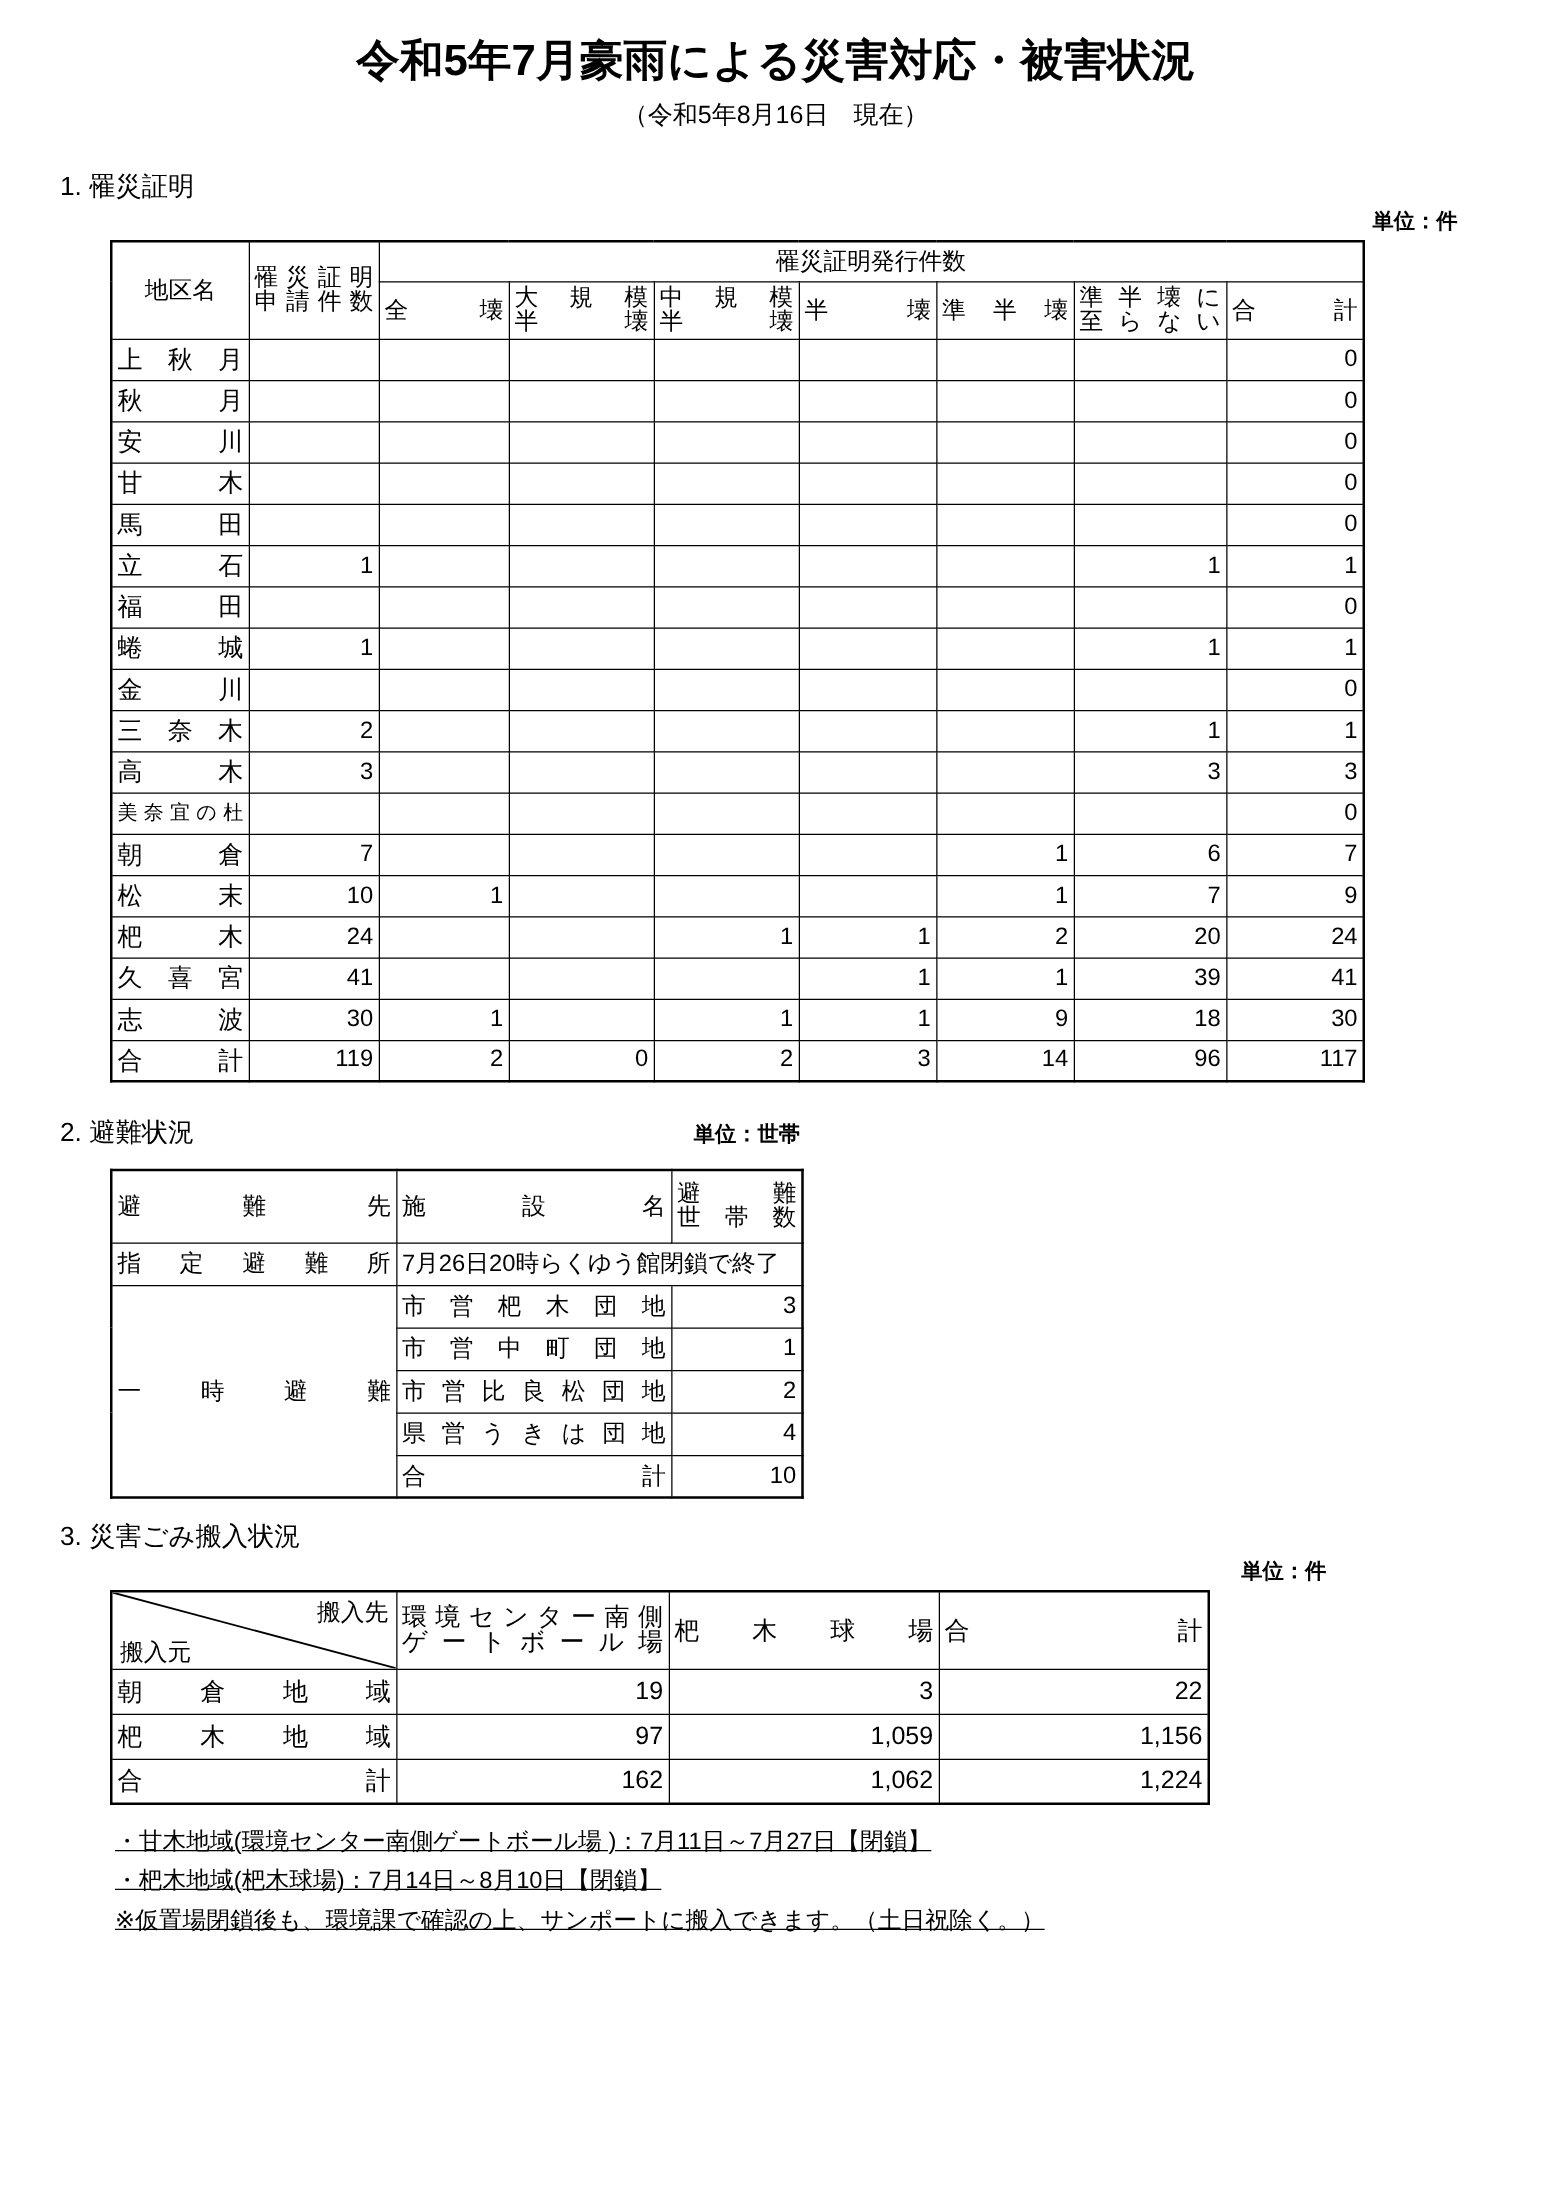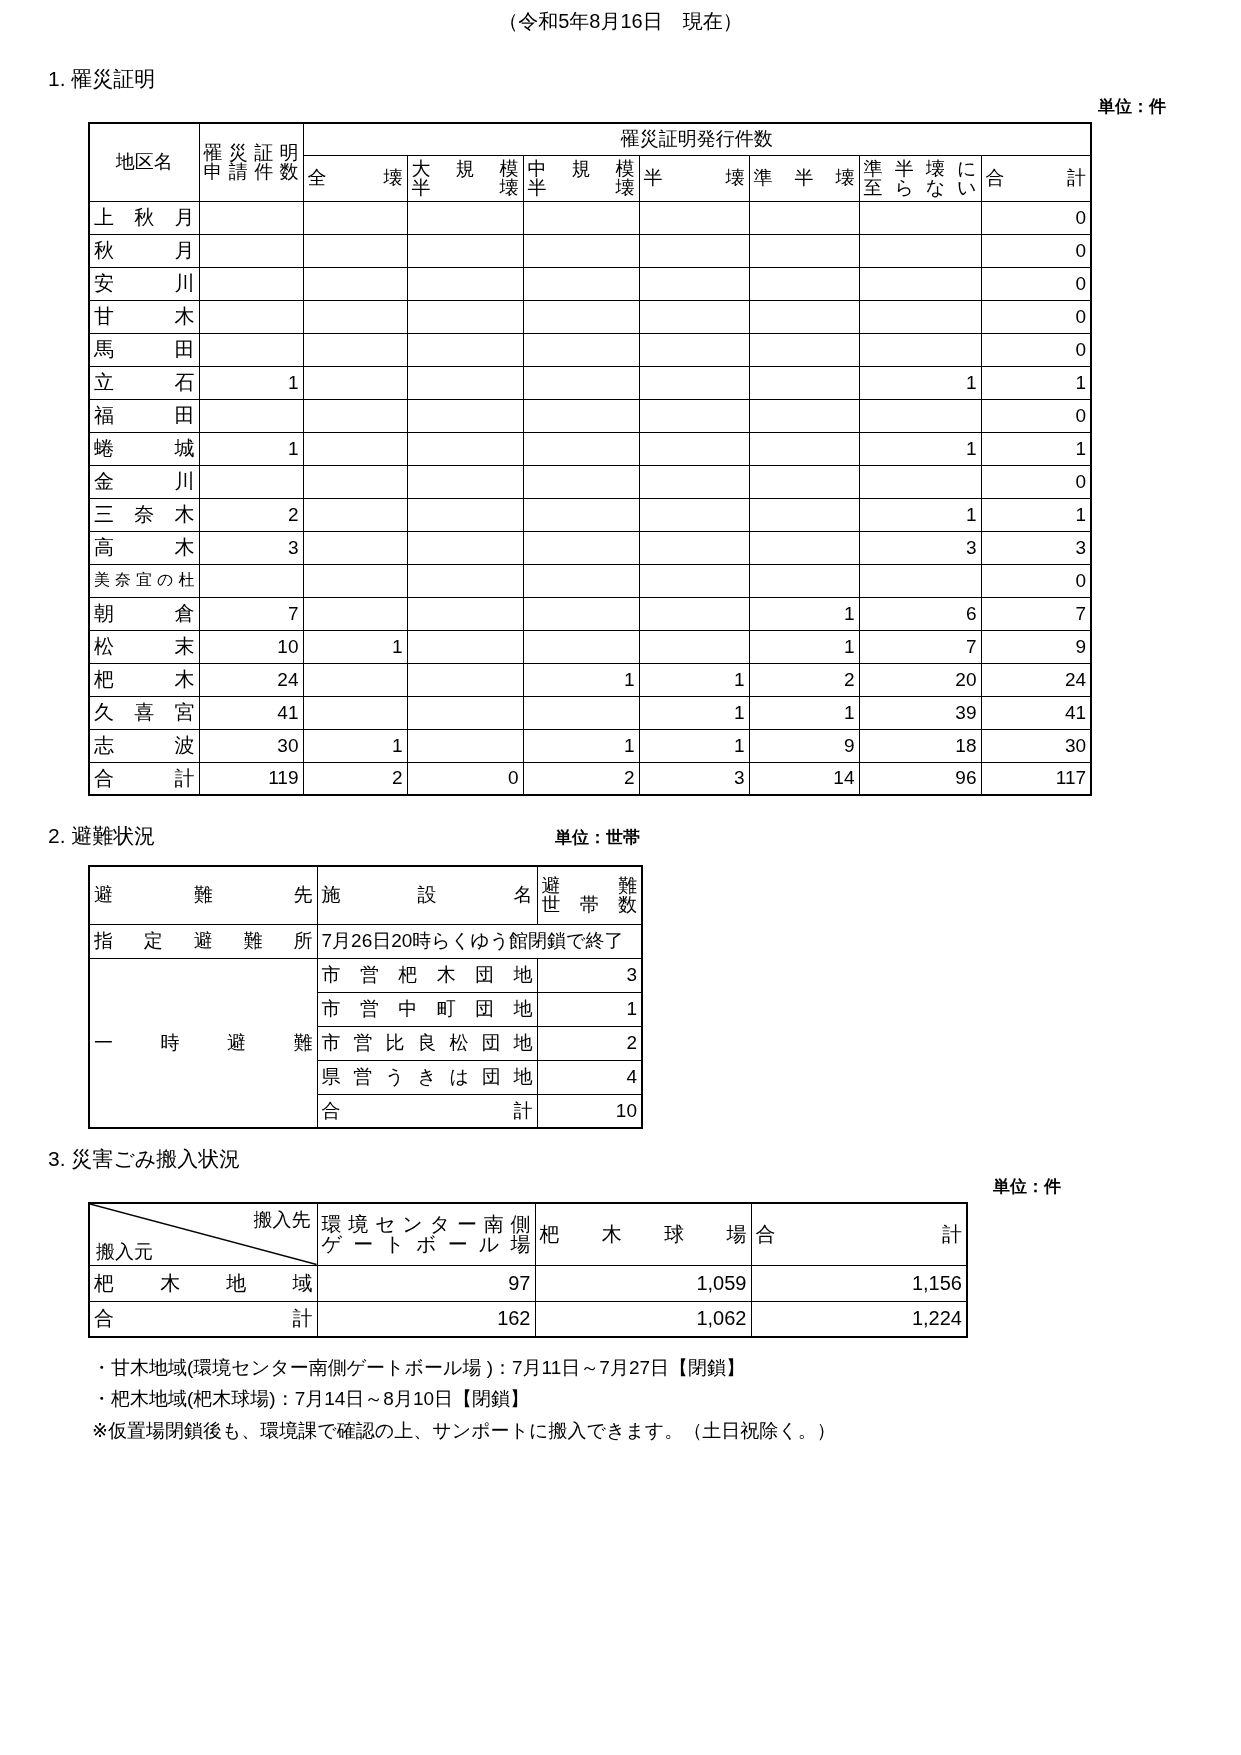--- a/index.html
+++ b/index.html
@@ -139,28 +139,30 @@
   .diag-cell svg {
     position: absolute;
     left: 0; top: 0;
     width: 100%; height: 100%;
   }
 
   .notes {
     margin: 14px 0 0 92px;
     font-size: 19px;
     line-height: 1.65;
+    text-decoration: underline;
   }
   .notes div { white-space: nowrap; }
 </style>
 </head>
 <body>
 
 <div class="page">
 
+  <div class="doc-title">令和5年7月豪雨による災害対応・被害状況</div>
   <div class="doc-subtitle">（令和5年8月16日　現在）</div>
 
   <div style="margin: 30px 0 0 48px;">
     <div class="section-head">1. 罹災証明</div>
   </div>
   <div class="unit-label" style="margin: 2px 75px 4px 0;">単位：件</div>
 
   <table class="grid outer-thick" id="table1">
     <colgroup>
       <col style="width:110px">
@@ -475,20 +477,26 @@
         </td>
         <td class="hdr2 h-cell">
           <span class="l1">環 境 セ ン タ ー 南 側</span>
           <span class="l2">ゲ ー ト ボ ー ル 場</span>
         </td>
         <td class="jp-spread h-cell">杷　木　球　場</td>
         <td class="jp-spread h-cell">合　　　　　計</td>
       </tr>
 
         <tr>
+          <td class="jp-spread">朝　倉　地　域</td>
+          <td class="num">19</td>
+          <td class="num">3</td>
+          <td class="num">22</td>
+        </tr>
+        <tr>
           <td class="jp-spread">杷　木　地　域</td>
           <td class="num">97</td>
           <td class="num">1,059</td>
           <td class="num">1,156</td>
         </tr>
         <tr>
           <td class="jp-spread">合　　　　計</td>
           <td class="num">162</td>
           <td class="num">1,062</td>
           <td class="num">1,224</td>

